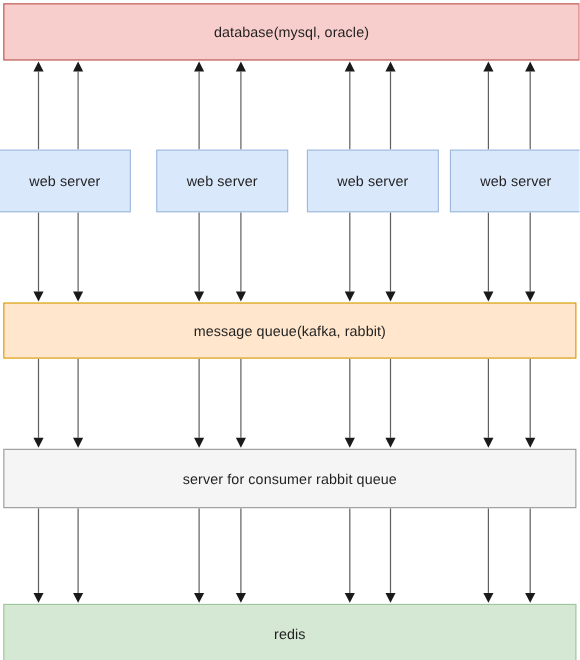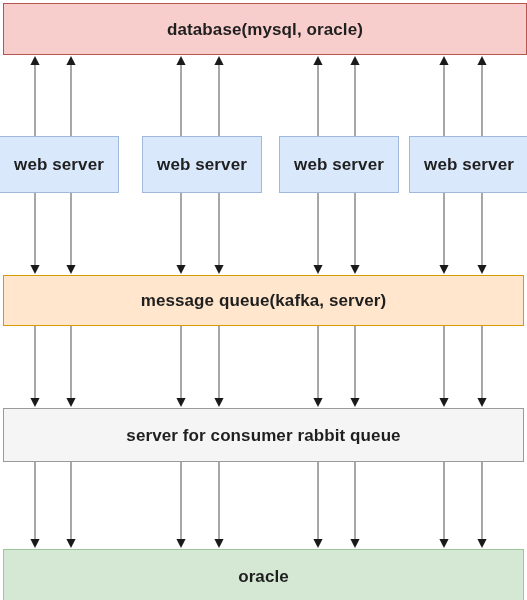--- a/index.html
+++ b/index.html
@@ -22,27 +22,26 @@
     position: absolute;
     box-sizing: border-box;
     border-style: solid;
     border-width: 1px;
     display: flex;
     align-items: center;
     justify-content: center;
     z-index: 2;
   }
   .node-label {
-    font-size: 17px;
+    font-size: 13px;
     line-height: 13px;
     color: #1f1f1f;
     text-align: right;
     white-space: nowrap;
     letter-spacing: 0.1px;
-    font-weight: bold;
   }
   #edge-layer {
     position: absolute;
     left: 0;
     top: 0;
     width: 527px;
     height: 600px;
     z-index: 1;
     pointer-events: none;
   }
@@ -141,24 +140,24 @@
 
   <div class="node-box" style="left: 279px; top: 136px; width: 120px; height: 57px; background: rgb(218, 232, 252); border-color: rgb(159, 185, 221);">
     <span class="node-label">web server</span>
   </div>
 
   <div class="node-box" style="left: 409px; top: 136px; width: 120px; height: 57px; background: rgb(218, 232, 252); border-color: rgb(159, 185, 221);">
     <span class="node-label">web server</span>
   </div>
 
   <div class="node-box" style="left: 3px; top: 275px; width: 521px; height: 51px; background: rgb(255, 230, 204); border-color: rgb(215, 155, 0);">
-    <span class="node-label">message queue(kafka, server)</span>
+    <span class="node-label">message queue(kafka, rabbit)</span>
   </div>
 
   <div class="node-box" style="left: 3px; top: 408px; width: 521px; height: 54px; background: rgb(245, 245, 245); border-color: rgb(154, 154, 154);">
     <span class="node-label">server for consumer rabbit queue</span>
   </div>
 
   <div class="node-box" style="left: 3px; top: 549px; width: 521px; height: 54px; background: rgb(213, 232, 212); border-color: rgb(158, 198, 155);">
-    <span class="node-label">oracle</span>
+    <span class="node-label">redis</span>
   </div>
 
 </div>
 
 </body></html>

